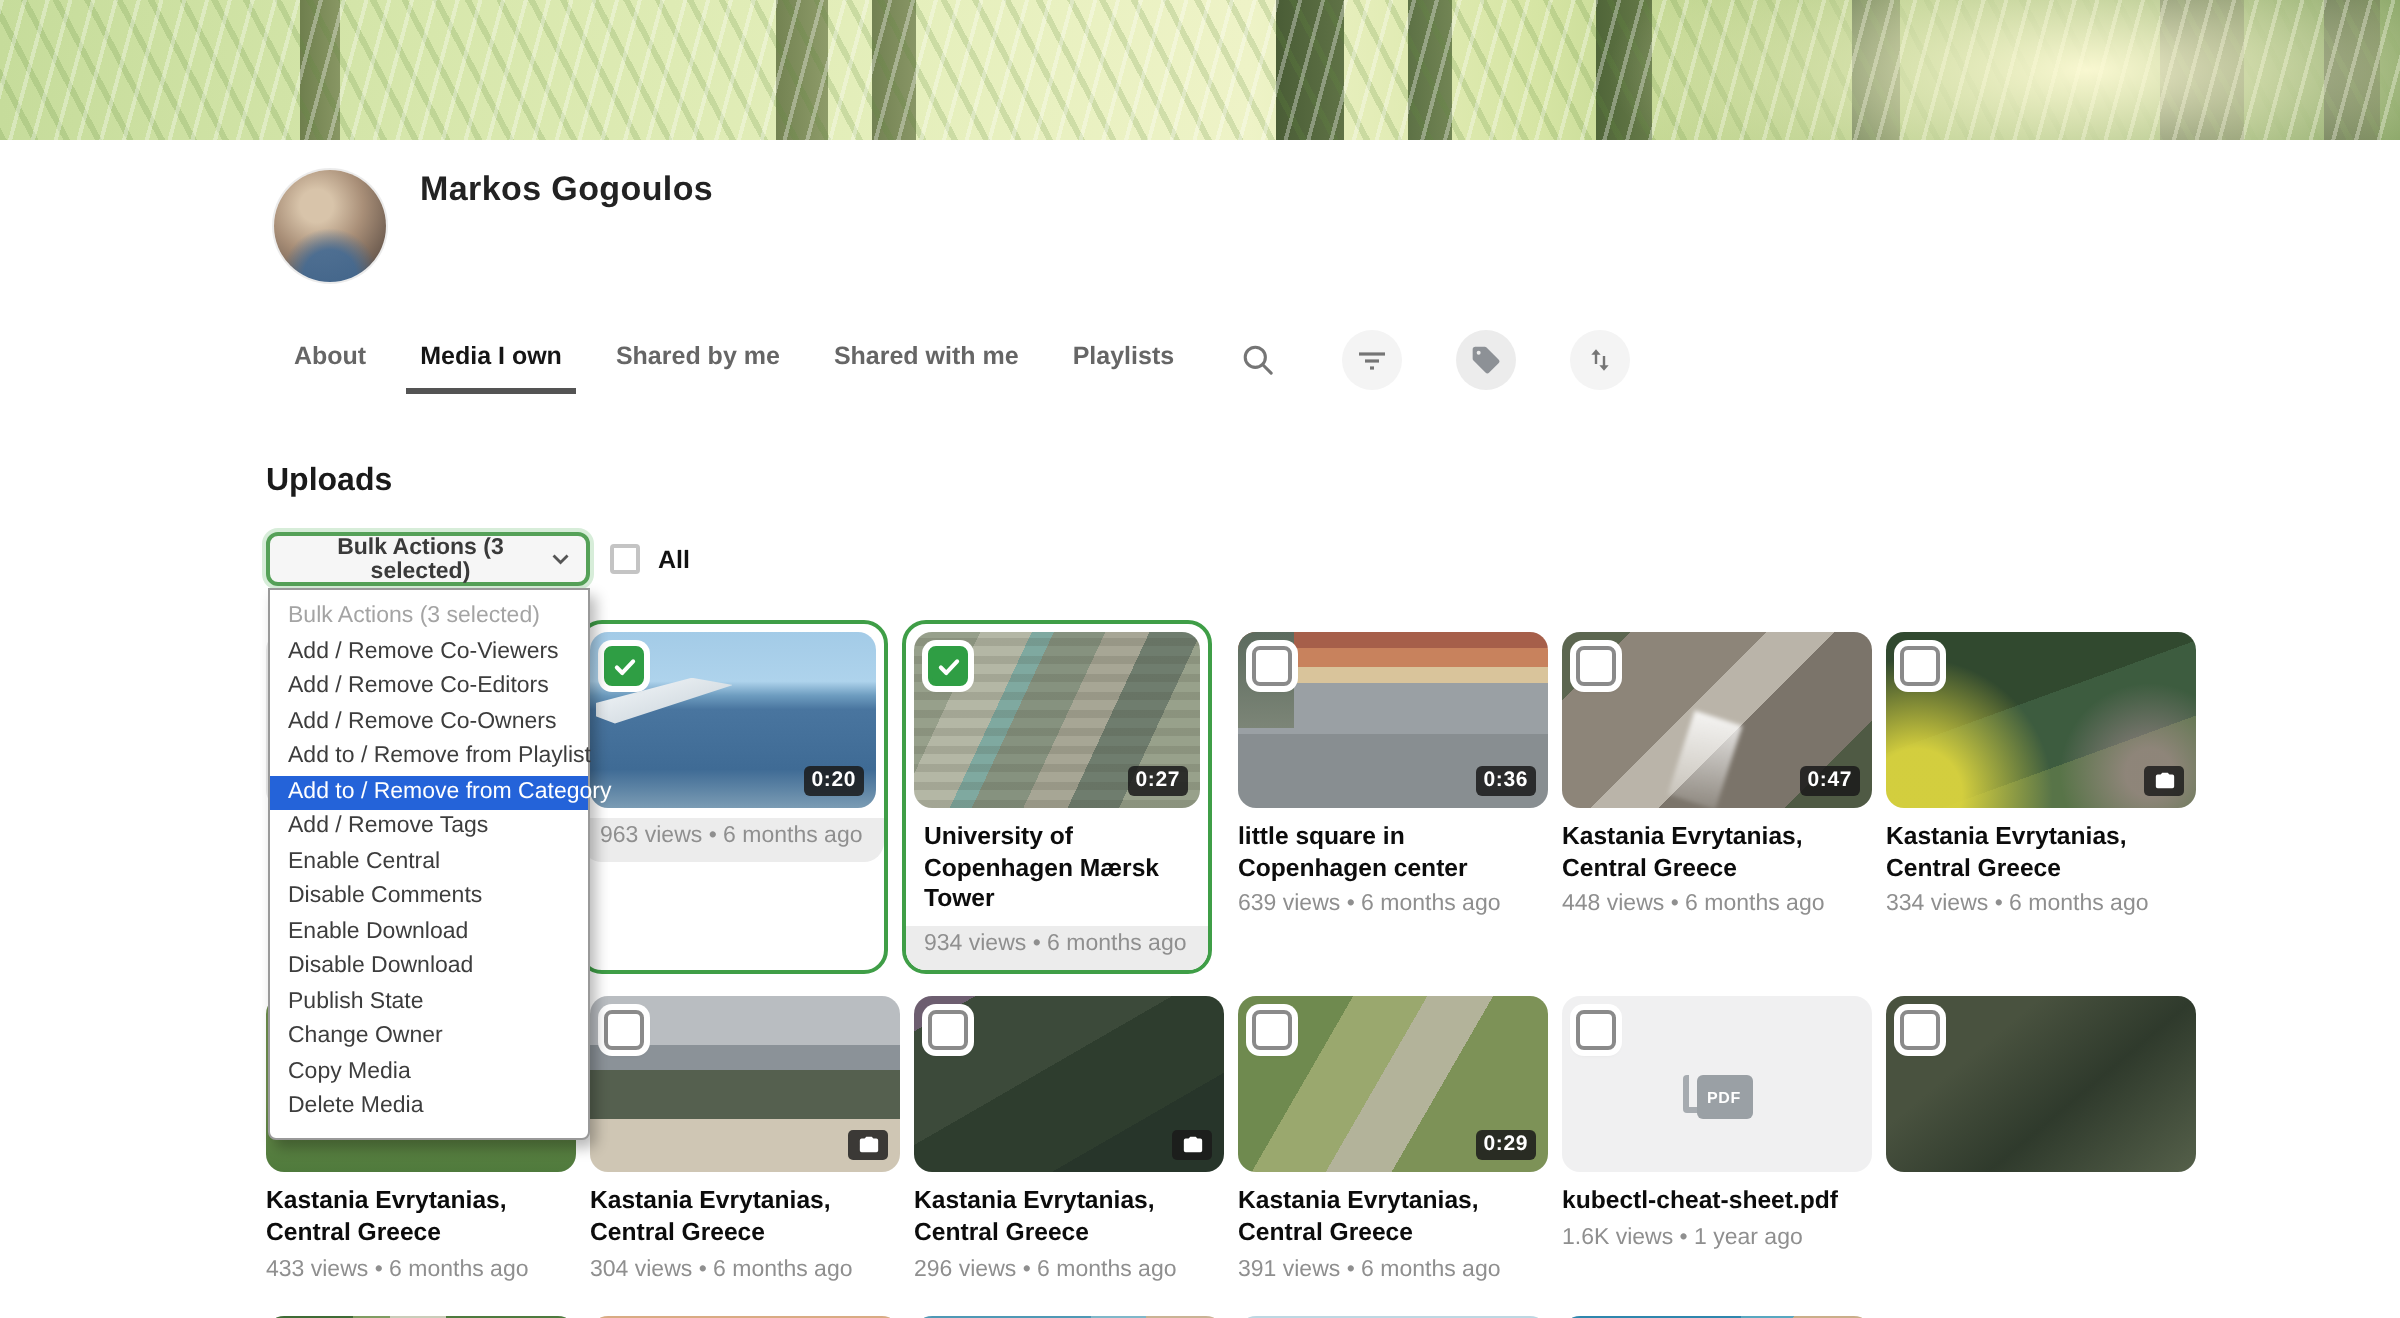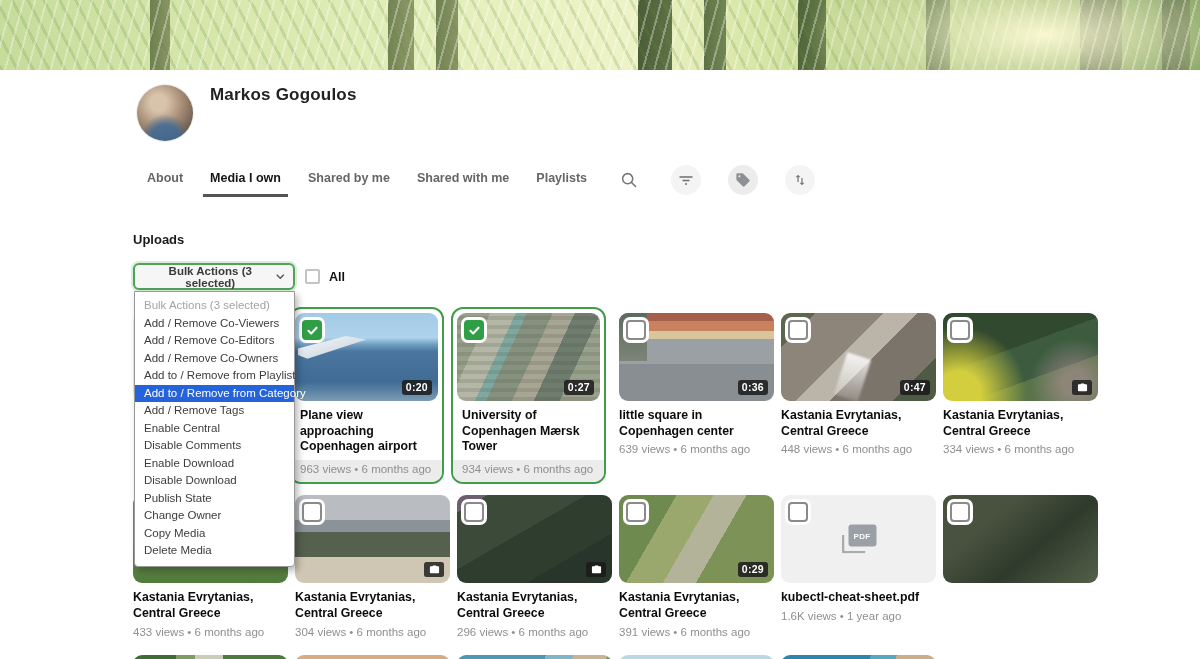--- a/index.html
+++ b/index.html
@@ -42,21 +42,21 @@
   .tabs{ display:flex; align-items:center; gap:27px; margin:14px 0 0 10px; }
   .tab{ font-size:12.5px; font-weight:bold; color:#666; padding:0 0 9px; border-bottom:3px solid transparent; cursor:pointer; }
   .tab.active{ color:#151515; border-bottom-color:#545454; padding:0 7px 9px; margin:16px -7px; }
   .iconbtn{ width:30px; height:30px; border-radius:50%; display:flex; align-items:center; justify-content:center;
             background:#f4f4f4; margin-bottom:8px; cursor:pointer; }
   .iconbtn.plain{ background:transparent; }
   .iconbtn.tinted{ background:#ececec; }
 
   
   .content{ position:relative; padding-left:133px; }
-  .section-title{ margin-top:19px; font-size:13px; font-weight:bold; color:#1a1a1a; }
+  .section-title{ margin-top:19px; font-size:16px; font-weight:bold; color:#1a1a1a; }
   .controls{ margin-top:16px; display:flex; align-items:center; position:relative; height:27px; }
 
   .select-wrap{ position:relative; width:162px; z-index:30; }
   .bulk-select{ width:162px; height:27px; background:#f6f6f6; border:2px solid #55a158; border-radius:6px;
       box-shadow:0 0 0 2px rgba(110,190,120,.28); font-family:inherit;
       font-size:11.5px; font-weight:bold; color:#3a3a3a; display:flex; justify-content:space-between;
       align-items:center; padding:0 7px 0 10px; cursor:pointer; }
   .menu{ position:absolute; top:28px; left:1px; width:161px; background:#fff; border:1px solid #999;
       box-shadow:3px 4px 7px rgba(0,0,0,.28); border-radius:0 0 4px 4px; list-style:none; padding:5px 0 6px; }
   .menu li{ height:17.5px; line-height:17.5px; padding:0 9px; font-size:11.5px; color:#3d3d3d;
@@ -85,21 +85,21 @@
   .dur{ position:absolute; right:6px; bottom:6px; background:rgba(26,26,26,.85); color:#fff;
         font-size:10.5px; font-weight:bold; letter-spacing:.3px; padding:1px 4px 2px; border-radius:3px; }
   .imgbadge{ position:absolute; right:6px; bottom:6px; width:20px; height:15px; border-radius:2.5px;
         background:rgba(26,26,26,.82); display:flex; align-items:center; justify-content:center; }
 
   
   .pdf-center{ position:absolute; left:50%; top:50%; transform:translate(-50%,-50%); }
   .pdficon{ position:relative; width:35px; height:29px; display:block; }
   .pdf-sheet{ position:absolute; left:0; bottom:0; width:24px; height:19px; border-left:3px solid #a6abb0;
         border-bottom:3px solid #a6abb0; border-radius:2px; }
-  .pdf-front{ position:absolute; right:0; top:0; width:28px; height:22px; background:#9aa0a5; border-radius:3px;
+  .pdf-front{ position:absolute; right:0; top:10px; width:28px; height:22px; background:#9aa0a5; border-radius:3px;
         color:#fff; font-size:8px; font-weight:bold; display:flex; align-items:center; justify-content:center; letter-spacing:.3px; }
 
   
   .t-blank{ background:#e9e9e9; }
   .t-grass{ background:linear-gradient(180deg,#6a8a4a 0 60%,#4f7a3c 100%); }
   .t-plane{ background:linear-gradient(180deg,#a3cbe7 0%,#aed3ec 28%,#6e9dc0 36%,#49759f 44%,#3f6b95 78%,#7b9cb4 100%); overflow:hidden; }
   .t-plane::before{ content:""; position:absolute; left:2%; top:26%; width:48%; height:26%;
         background:linear-gradient(to bottom right,#f6f9fb,#c3ced6); clip-path:polygon(0 55%,70% 0,100% 16%,14% 100%,0 84%); }
   .t-copenhagen{ background:
         repeating-linear-gradient(0deg, rgba(60,60,45,.14) 0 4px, rgba(0,0,0,0) 4px 9px),
@@ -213,21 +213,20 @@
 
     <div class="card selected">
       <div class="thumb t-plane">
         <span class="cb checked">
           <svg width="13" height="13" viewBox="0 0 24 24">
               <path fill="none" stroke="#fff" stroke-width="3.8" stroke-linecap="round" stroke-linejoin="round" d="M4.5 12.5l5 5L19.5 6.8"></path>
             </svg>
         </span>
         <span class="dur">0:20</span>
       </div>
-      <div class="title">Plane view approaching Copenhagen airport</div>
       <div class="meta">963 views • 6 months ago</div>
     </div>
 
     <div class="card selected">
       <div class="thumb t-copenhagen">
         <span class="cb checked">
           <svg width="13" height="13" viewBox="0 0 24 24">
               <path fill="none" stroke="#fff" stroke-width="3.8" stroke-linecap="round" stroke-linejoin="round" d="M4.5 12.5l5 5L19.5 6.8"></path>
             </svg>
         </span>

